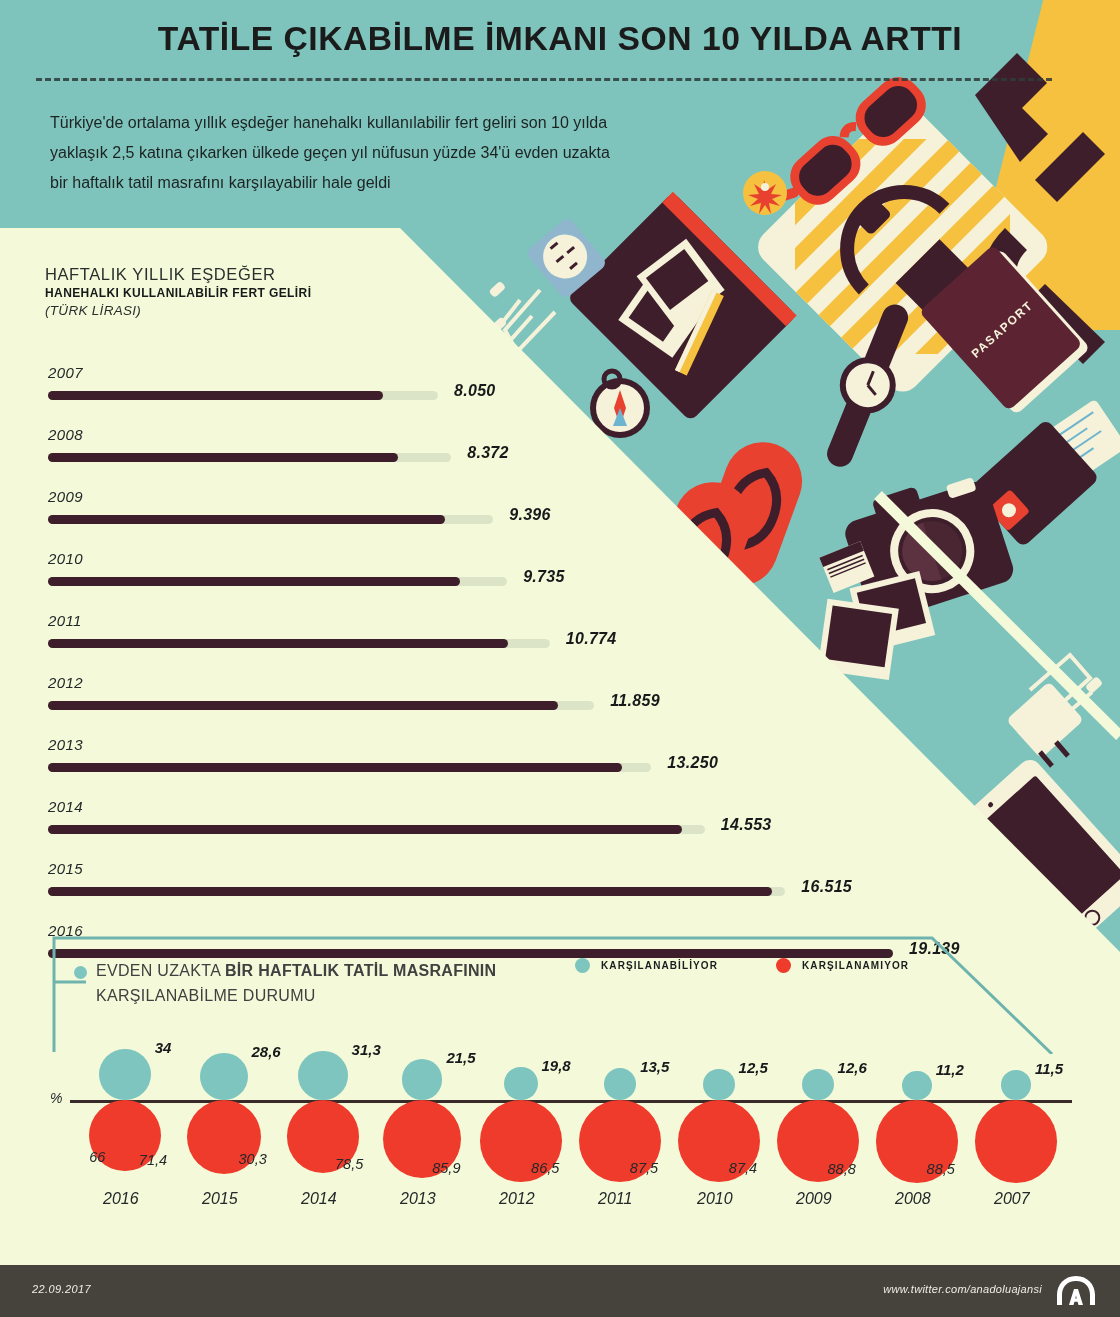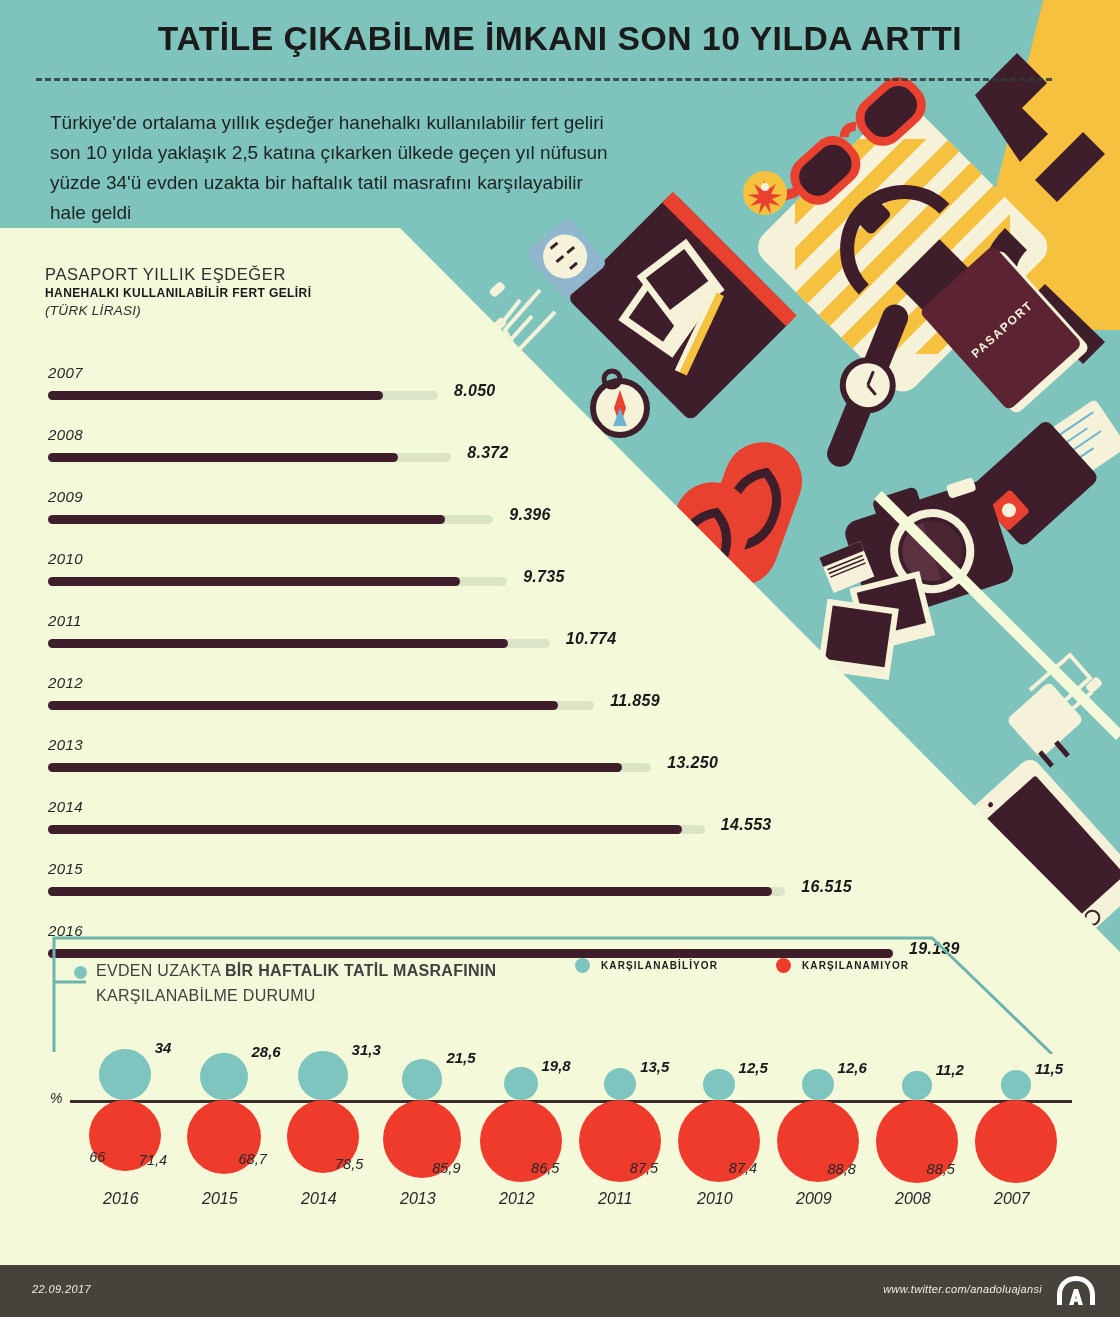--- a/index.html
+++ b/index.html
@@ -26,21 +26,21 @@
     font-family:"Liberation Sans", sans-serif;
     font-weight:bold;font-size:33px;letter-spacing:.5px;color:#1b1b1b;
     transform:scaleX(1.02);
   }
   .dashed{
     position:absolute;left:36px;top:78px;width:1016px;height:0;
     border-top:3px dashed #2f3b3a;opacity:.85;
   }
   .intro{
     position:absolute;left:50px;top:108px;width:560px;
-    font-size:19px;line-height:30px;color:#1d2322;
+    font-size:16px;line-height:30px;color:#1d2322;
   }
 
   
   .bc-head{position:absolute;left:45px;top:265px;width:520px;}
   .bc-l1{font-size:16.5px;letter-spacing:.6px;color:#2a2f2e;}
   .bc-l2{font-size:12px;font-weight:bold;letter-spacing:.4px;color:#16191a;margin-top:2px;}
   .bc-l3{font-size:13.5px;font-style:italic;color:#2a2f2e;margin-top:3px;letter-spacing:.3px;}
 
   .bars{position:absolute;left:0;top:360px;width:1000px;}
   .barrow{position:relative;height:62px;}
@@ -264,21 +264,21 @@
 
   <svg style="position:absolute;left:0;top:0;width:1120px;height:1265px;pointer-events:none;" viewBox="0 0 1120 1265">
     <line x1="878" y1="495" x2="1120" y2="736" stroke="#F4FAD9" stroke-width="11"></line>
   </svg>
 
   <div class="title">TATİLE ÇIKABİLME İMKANI SON 10 YILDA ARTTI</div>
   <div class="dashed"></div>
   <div class="intro">Türkiye'de ortalama yıllık eşdeğer hanehalkı kullanılabilir fert geliri son 10 yılda yaklaşık 2,5 katına çıkarken ülkede geçen yıl nüfusun yüzde 34'ü evden uzakta bir haftalık tatil masrafını karşılayabilir hale geldi</div>
 
   <div class="bc-head">
-    <div class="bc-l1">PASAPORT YILLIK EŞDEĞER</div>
+    <div class="bc-l1">HAFTALIK YILLIK EŞDEĞER</div>
     <div class="bc-l2">HANEHALKI KULLANILABİLİR FERT GELİRİ</div>
     <div class="bc-l3">(TÜRK LİRASI)</div>
   </div>
 
   <div class="bars" id="bars">
       <div class="barrow">
         <div class="baryear">2007</div>
         <div class="track" style="width: 390px;">
           <div class="fill" style="width: 335px;"></div>
         </div>
@@ -384,21 +384,21 @@
         <div class="bot" style="left: 186.821px; top: 70px; width: 74.3587px; height: 74.3587px;"></div>
         <div class="top" style="left: 200.469px; top: 22.9385px; width: 47.0615px; height: 47.0615px;"></div>
         <div class="vtop" style="left: 251.531px; top: 12.9385px;">28,6</div>
         <div class="vbot" style="left: 138.821px; top: 122.359px;">71,4</div>
         <div class="yr" style="left: 202px; top: 160px;">2015</div>
       </div>
       <div class="bub">
         <div class="bot" style="left: 286.53px; top: 70px; width: 72.9392px; height: 72.9392px;"></div>
         <div class="top" style="left: 298.384px; top: 20.7672px; width: 49.2328px; height: 49.2328px;"></div>
         <div class="vtop" style="left: 351.616px; top: 10.7672px;">31,3</div>
-        <div class="vbot" style="left: 238.53px; top: 120.939px;">68,7</div>
+        <div class="vbot" style="left: 238.53px; top: 120.939px;">30,3</div>
         <div class="yr" style="left: 301px; top: 160px;">2014</div>
       </div>
       <div class="bub">
         <div class="bot" style="left: 383.016px; top: 70px; width: 77.9682px; height: 77.9682px;"></div>
         <div class="top" style="left: 401.598px; top: 29.1961px; width: 40.8039px; height: 40.8039px;"></div>
         <div class="vtop" style="left: 446.402px; top: 19.1961px;">21,5</div>
         <div class="vbot" style="left: 335.016px; top: 125.968px;">78,5</div>
         <div class="yr" style="left: 400px; top: 160px;">2013</div>
       </div>
       <div class="bub">

